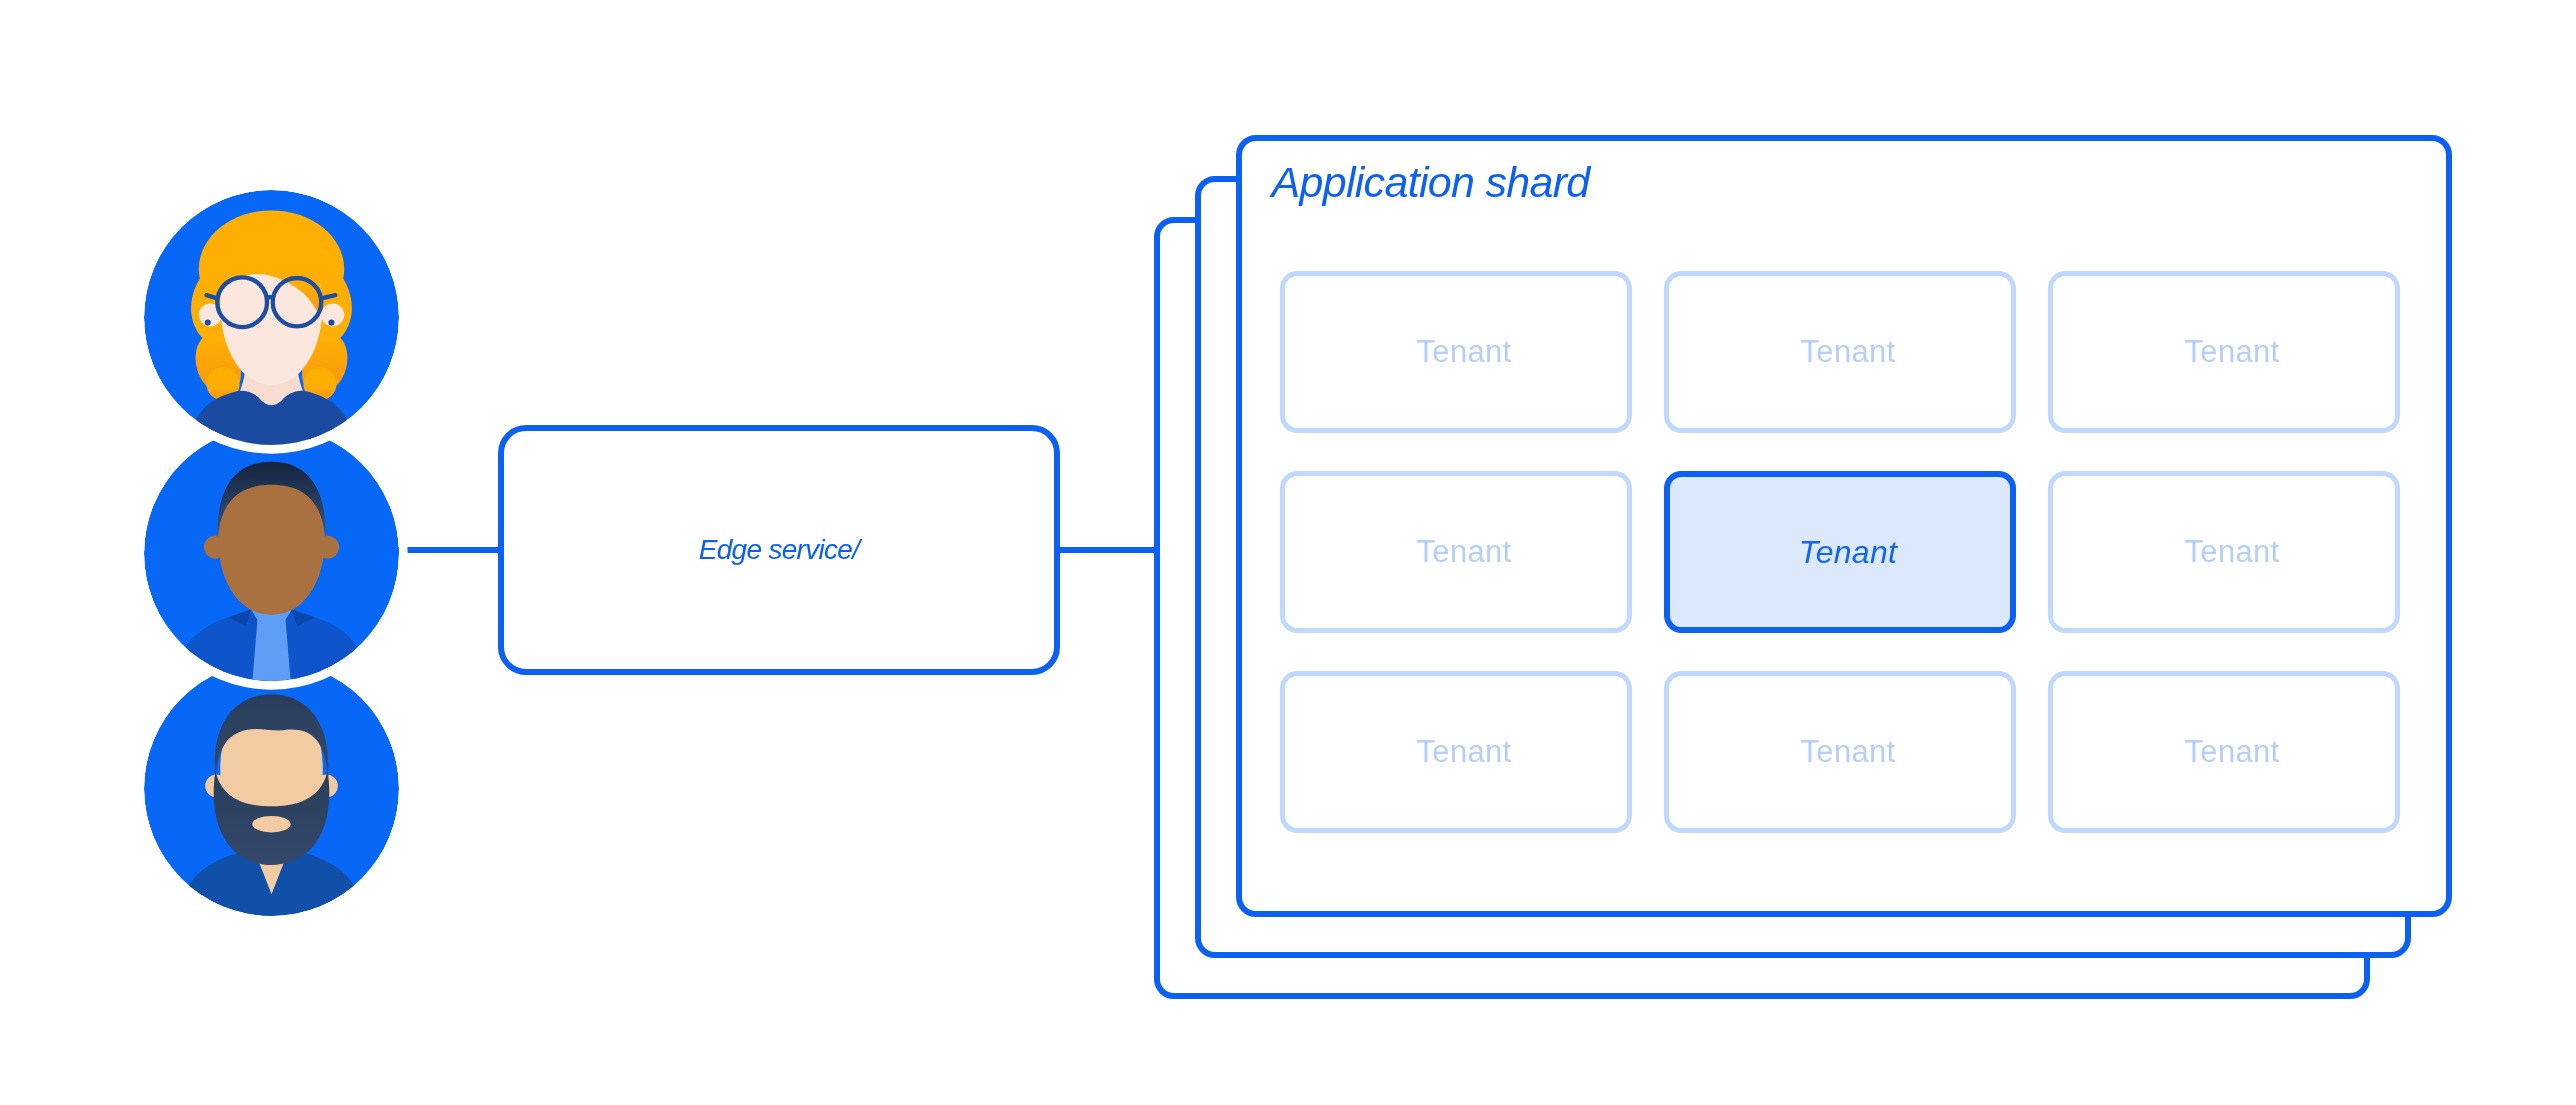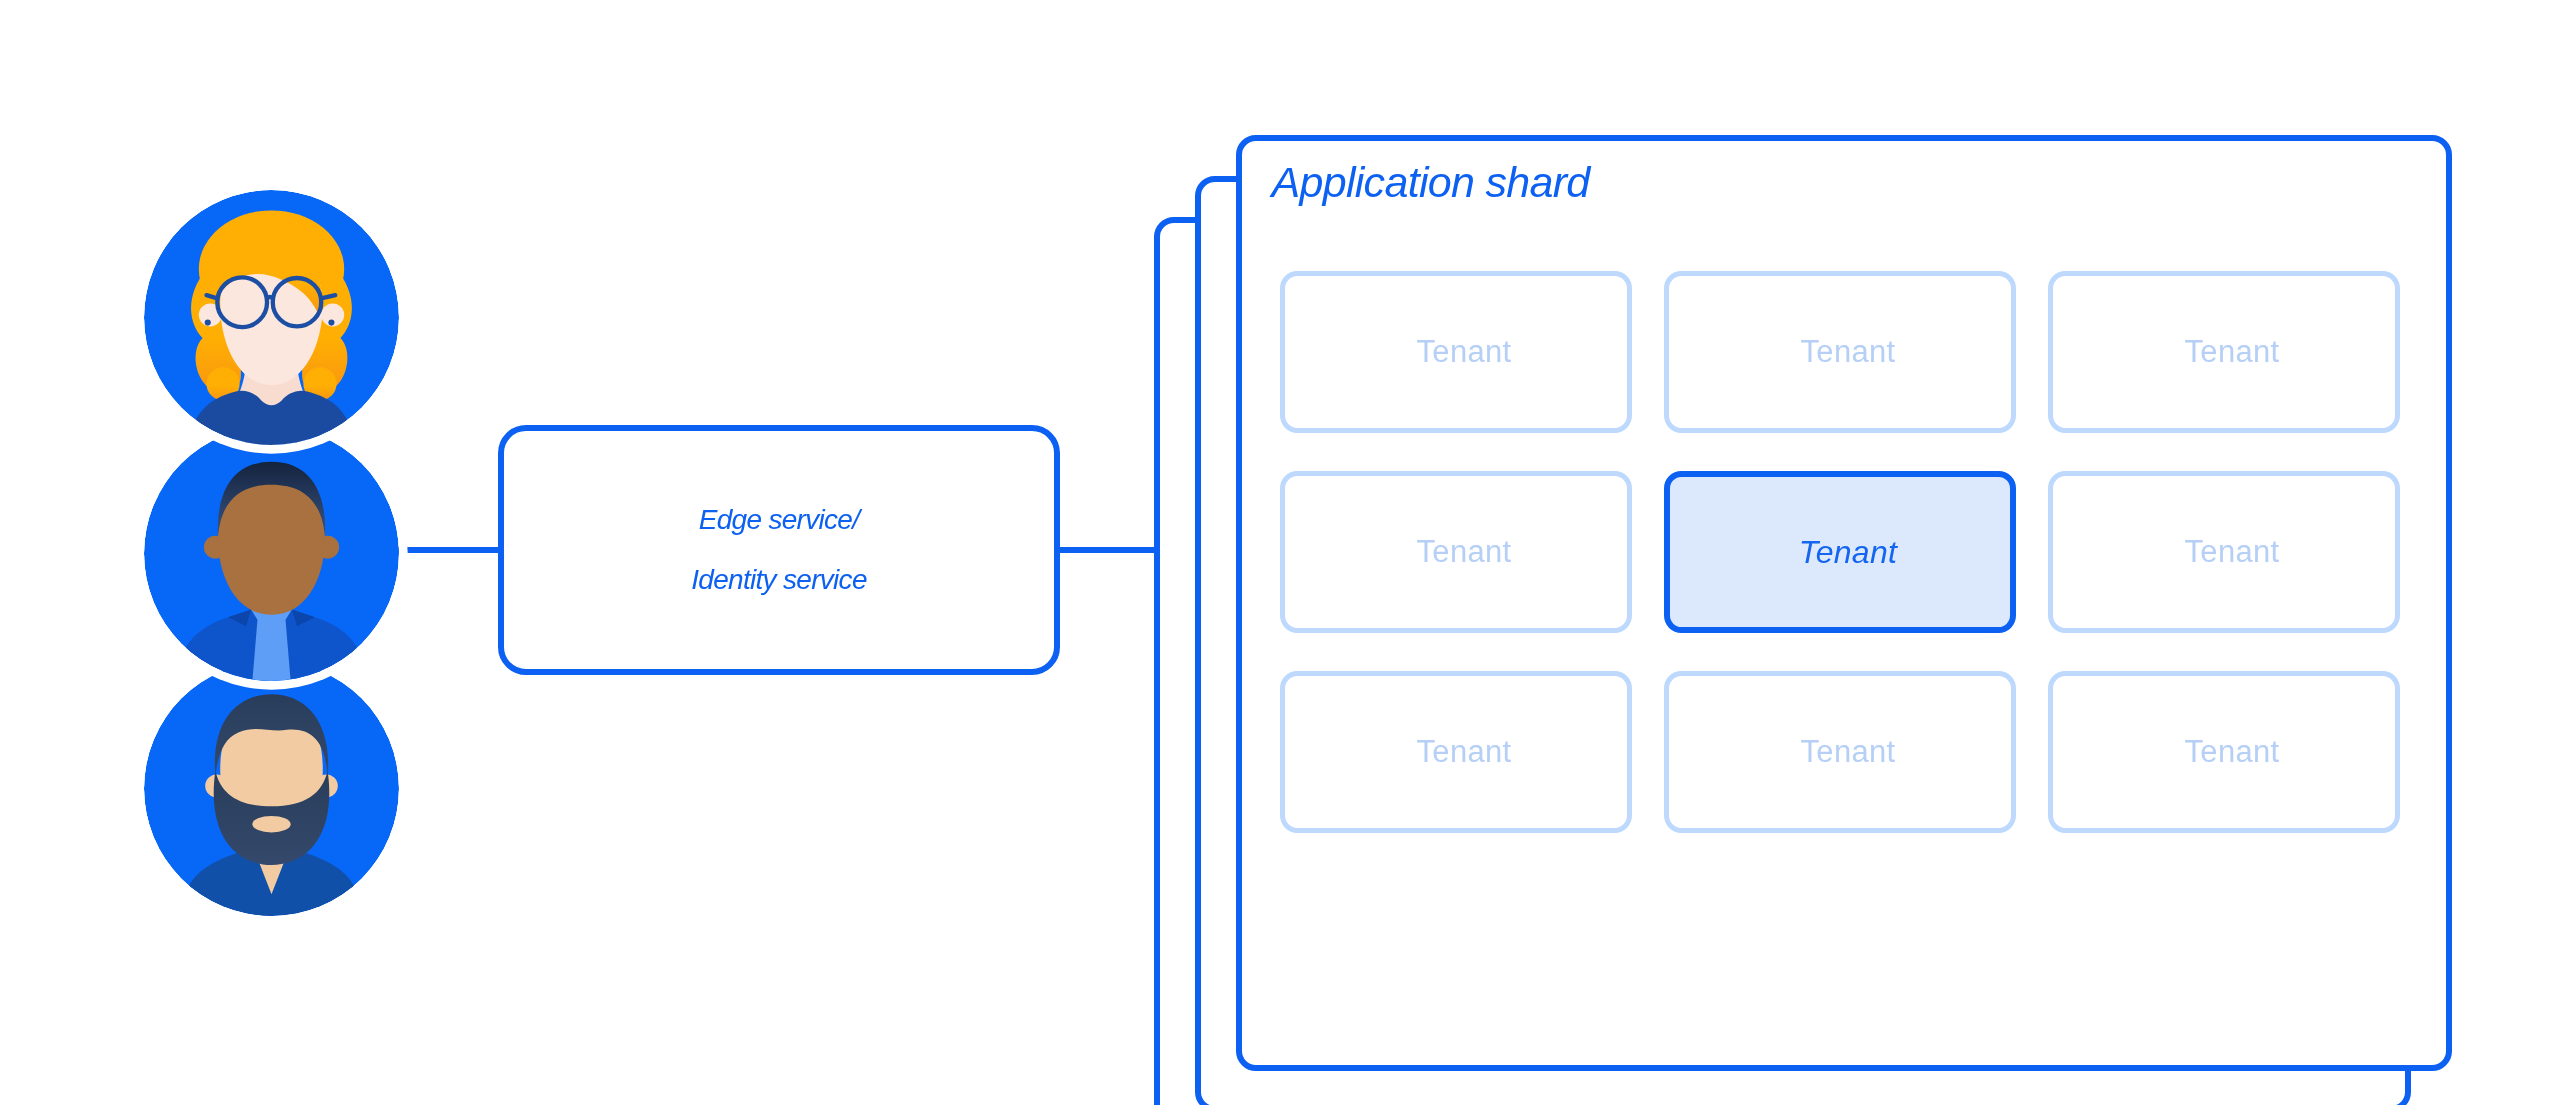--- a/index.html
+++ b/index.html
@@ -31,21 +31,21 @@
 
   
   .edge-box{position:absolute;left:498px;top:425px;width:562px;height:250px;
             background:#fff;border:6px solid var(--accent);border-radius:28px;
             display:flex;flex-direction:column;align-items:center;justify-content:center;
             z-index:6;}
   .edge-box .edge-line{font-style:italic;font-size:28px;line-height:60px;
             color:var(--accent);letter-spacing:-0.7px;white-space:nowrap;}
 
   
-  .panel{position:absolute;width:1216px;height:936px;background:#fff;
+  .panel{position:absolute;width:1216px;height:782px;background:#fff;
          border:6px solid var(--accent);border-radius:20px;}
   .panel-back{left:1154px;top:217px;z-index:10;}
   .panel-middle{left:1195px;top:176px;z-index:11;}
   .panel-front{left:1236px;top:135px;z-index:12;}
 
   .panel-title{position:absolute;left:29.5px;top:17.4px;font-style:italic;
          font-size:43px;color:var(--accent);letter-spacing:-0.7px;white-space:nowrap;}
 
   .tenant-grid{position:absolute;left:38px;top:130px;display:grid;
          grid-template-columns:repeat(3,352px);grid-auto-rows:162px;
@@ -167,21 +167,20 @@
         <path d="M56 90 C 52 44 76 26 100 26 C 126 26 148 46 144 92 C 143 64 132 52 112 54 C 98 56 88 50 74 56 C 62 61 58 74 56 90 Z" fill="url(#hairGrad3)"></path>
       </g>
     </svg>
   </div>
 
   <div class="connector connector-left"></div>
   <div class="connector connector-right"></div>
 
   <div class="edge-box">
     <div class="edge-line">Edge service/</div>
-    <div class="edge-line">Identity service</div>
   </div>
 
   <div class="panel panel-back"></div>
   <div class="panel panel-middle"></div>
   <div class="panel panel-front">
     <div class="panel-title">Application shard</div>
     <div class="tenant-grid">
       <div class="tenant">Tenant</div>
       <div class="tenant">Tenant</div>
       <div class="tenant">Tenant</div>

